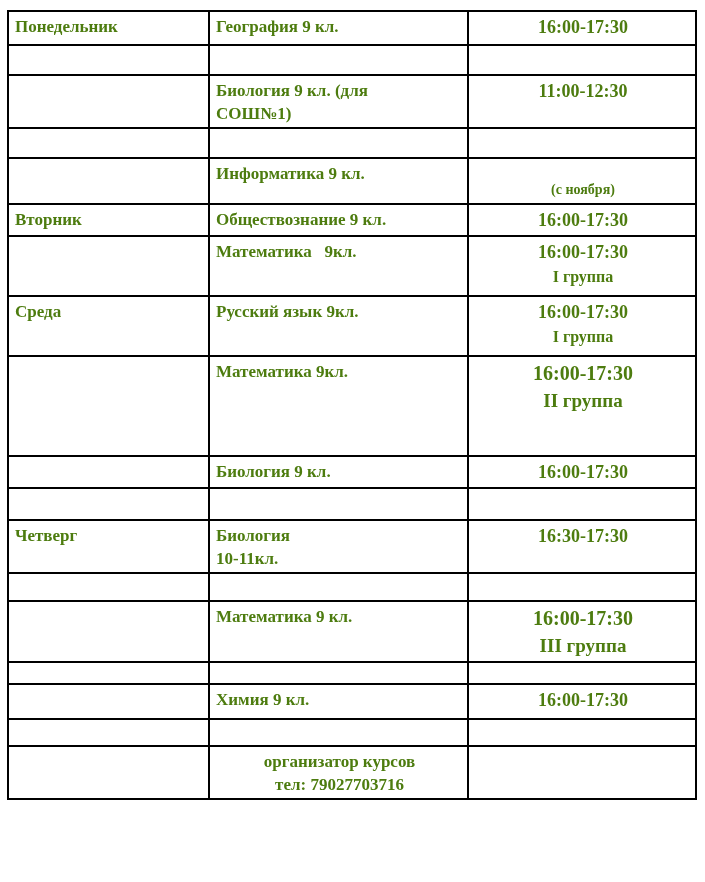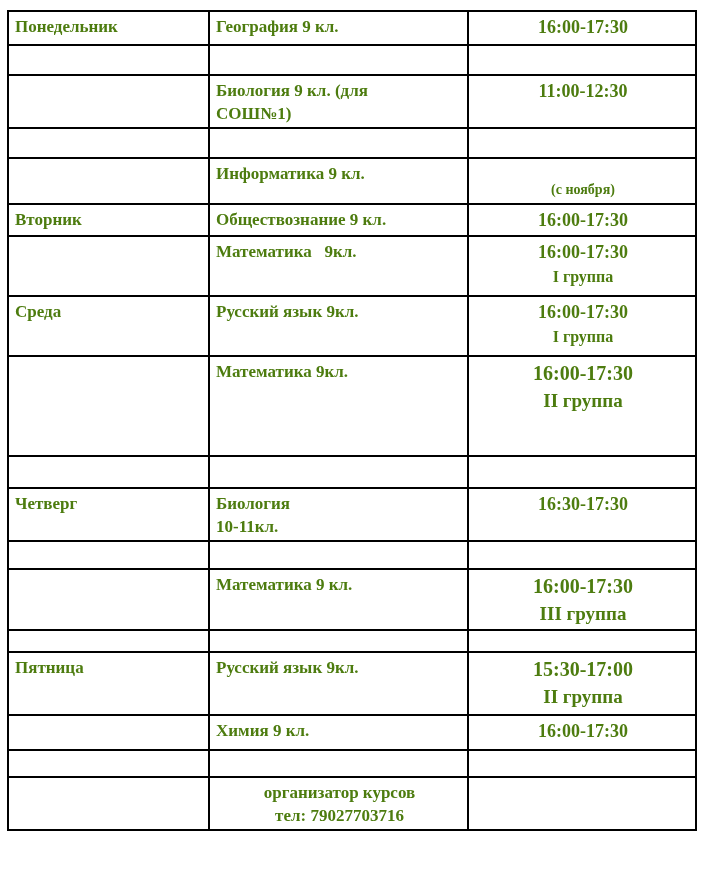--- a/index.html
+++ b/index.html
@@ -131,20 +131,29 @@
         <td class="c2">
             <div class="subj">Математика 9кл.</div>
           </td>
         <td class="c3 lg">
           <div class="time">16:00-17:30</div>
           <div class="group">II группа</div>
         </td>
       </tr>
       <tr style="height:32px">
         <td class="c1"></td>
+        <td class="c2">
+            <div class="subj">Биология 9 кл.</div>
+          </td>
+        <td class="c3">
+            <div class="time">16:00-17:30</div>
+          </td>
+      </tr>
+      <tr style="height:32px">
+        <td class="c1"></td>
         <td class="c2"></td>
         <td class="c3"></td>
       </tr>
       <tr style="height:53px">
         <td class="c1">
             <div class="day">Четверг</div>
           </td>
         <td class="c2">
           <div class="subj">Биология</div>
           <div class="subj">10-11кл.</div>
@@ -165,32 +174,20 @@
           </td>
         <td class="c3 lg">
           <div class="time">16:00-17:30</div>
           <div class="group">III группа</div>
         </td>
       </tr>
       <tr style="height:22px">
         <td class="c1"></td>
         <td class="c2"></td>
         <td class="c3"></td>
-      </tr>
-      <tr style="height:63px">
-        <td class="c1">
-            <div class="day">Пятница</div>
-          </td>
-        <td class="c2">
-            <div class="subj">Русский язык 9кл.</div>
-          </td>
-        <td class="c3 lg">
-          <div class="time">15:30-17:00</div>
-          <div class="group">II группа</div>
-        </td>
       </tr>
       <tr style="height:35px">
         <td class="c1"></td>
         <td class="c2">
             <div class="subj">Химия 9 кл.</div>
           </td>
         <td class="c3">
             <div class="time">16:00-17:30</div>
           </td>
       </tr>

